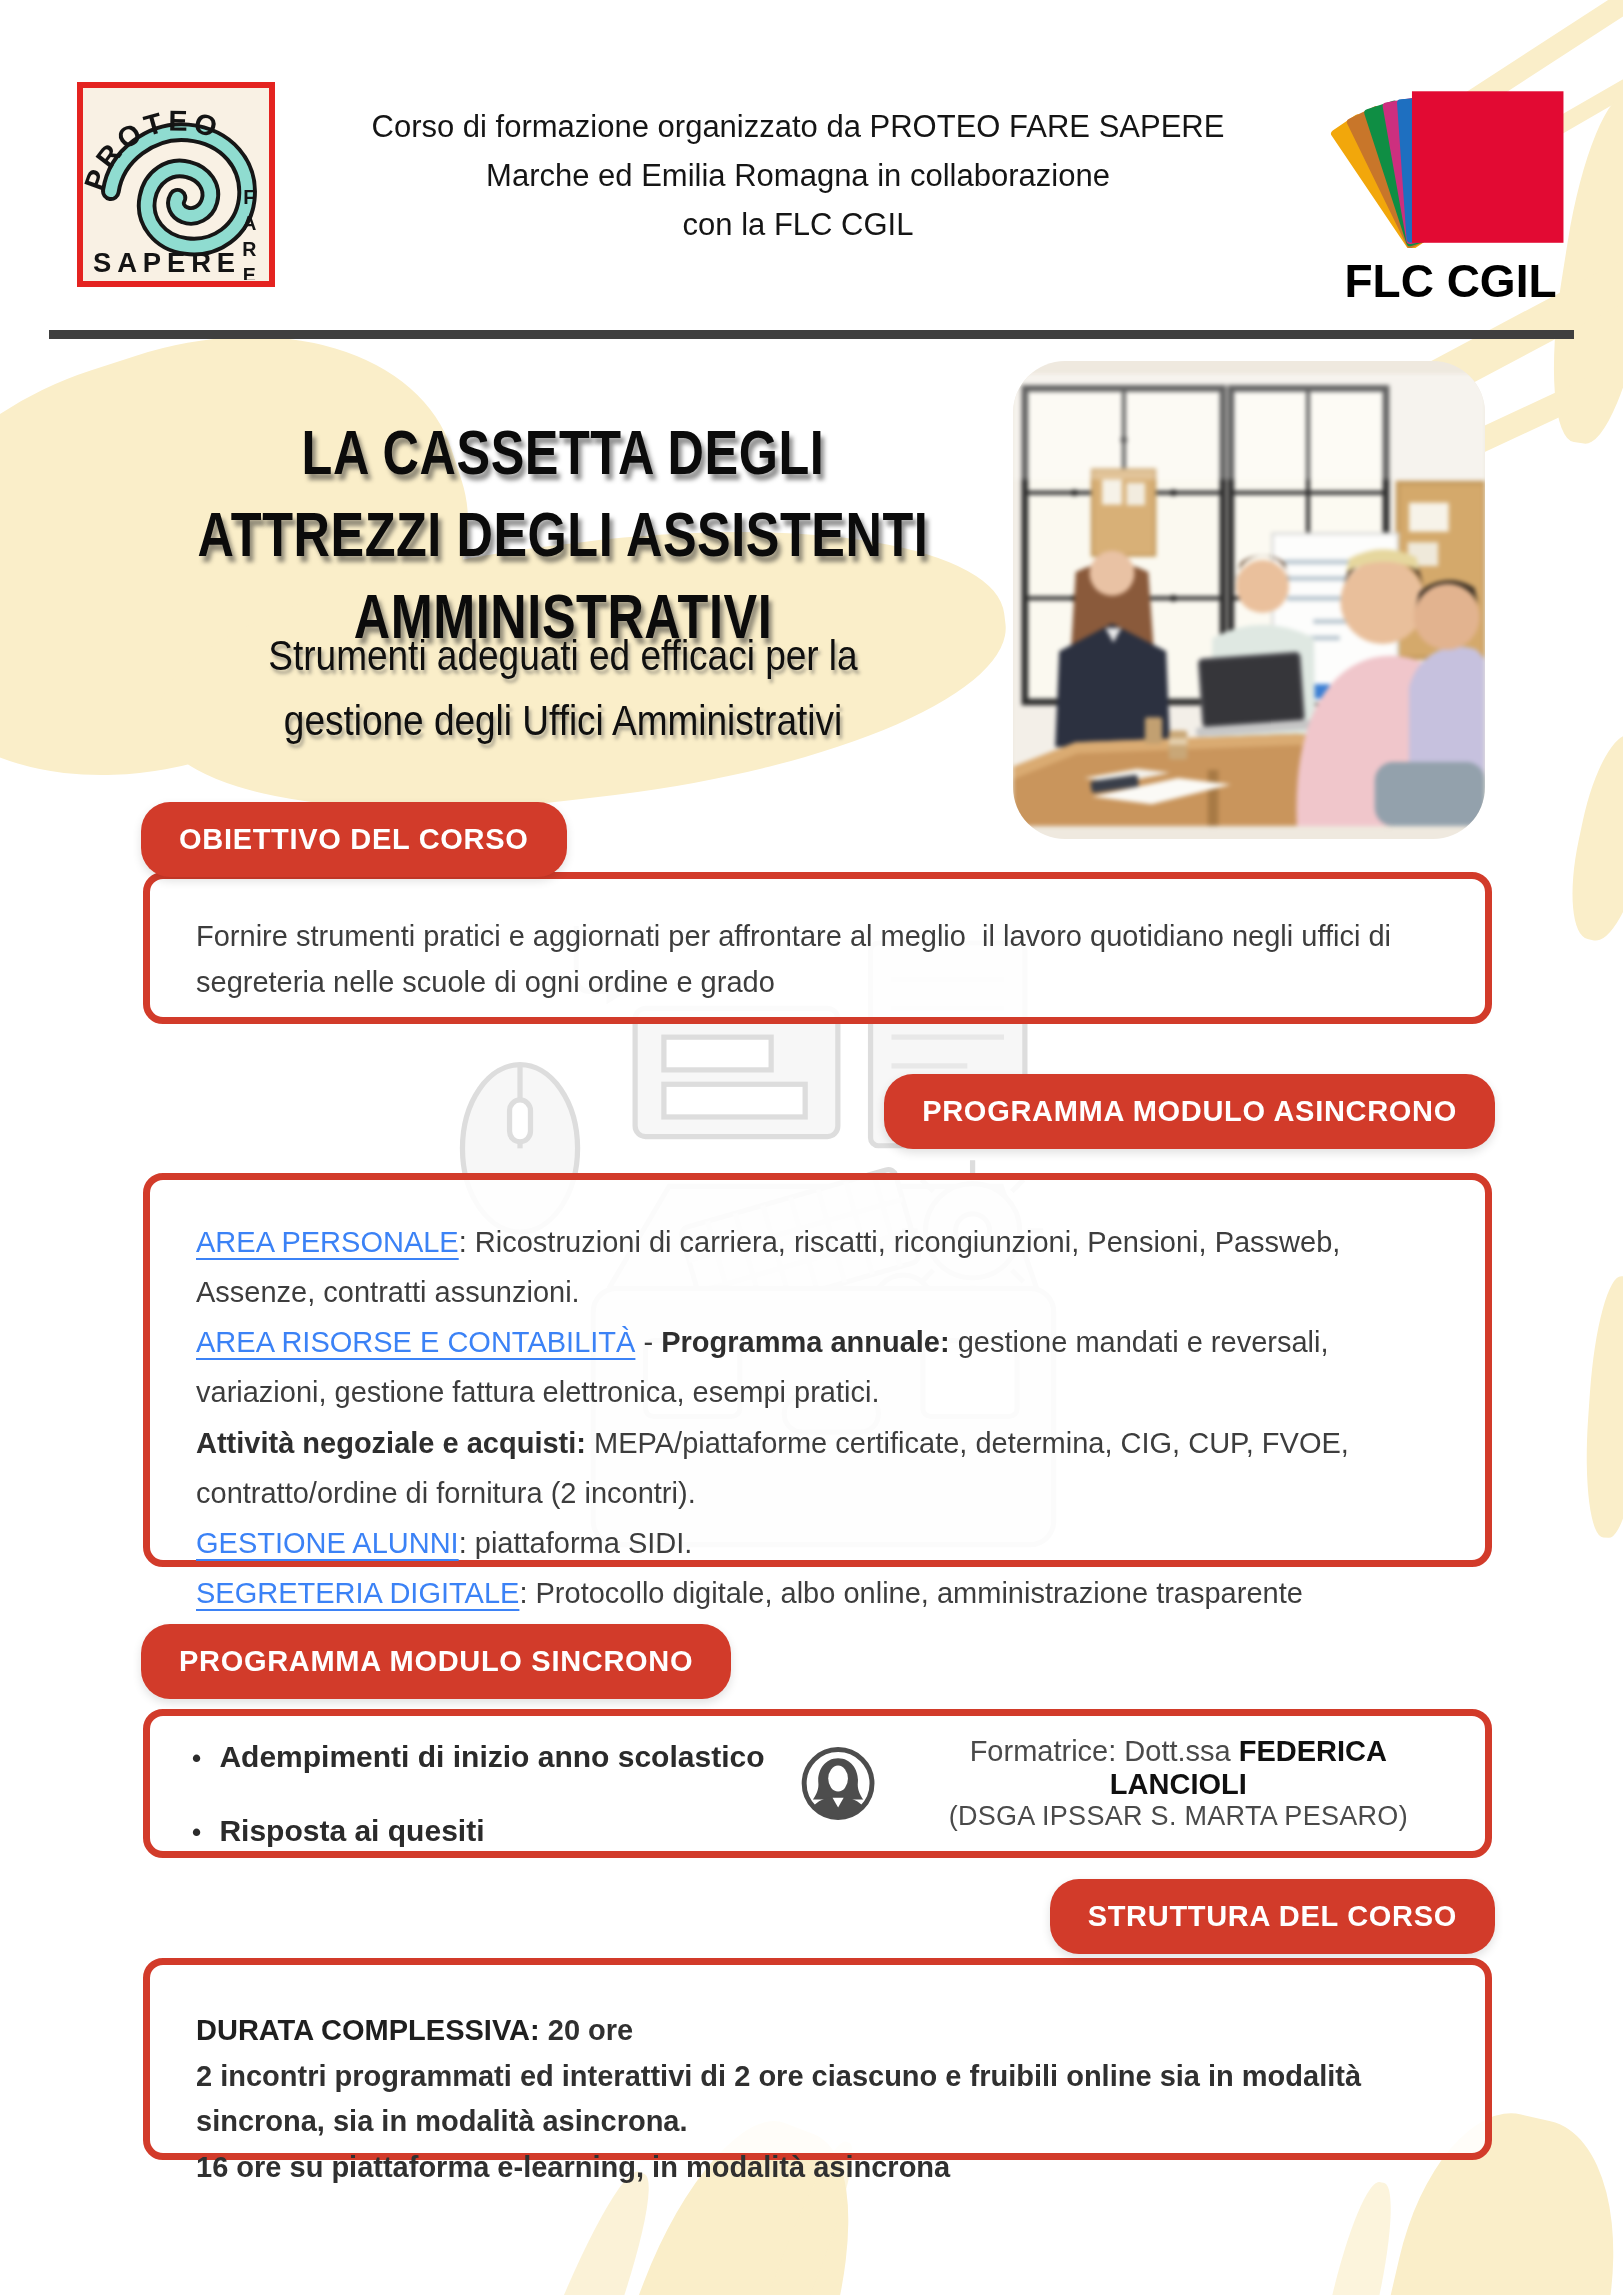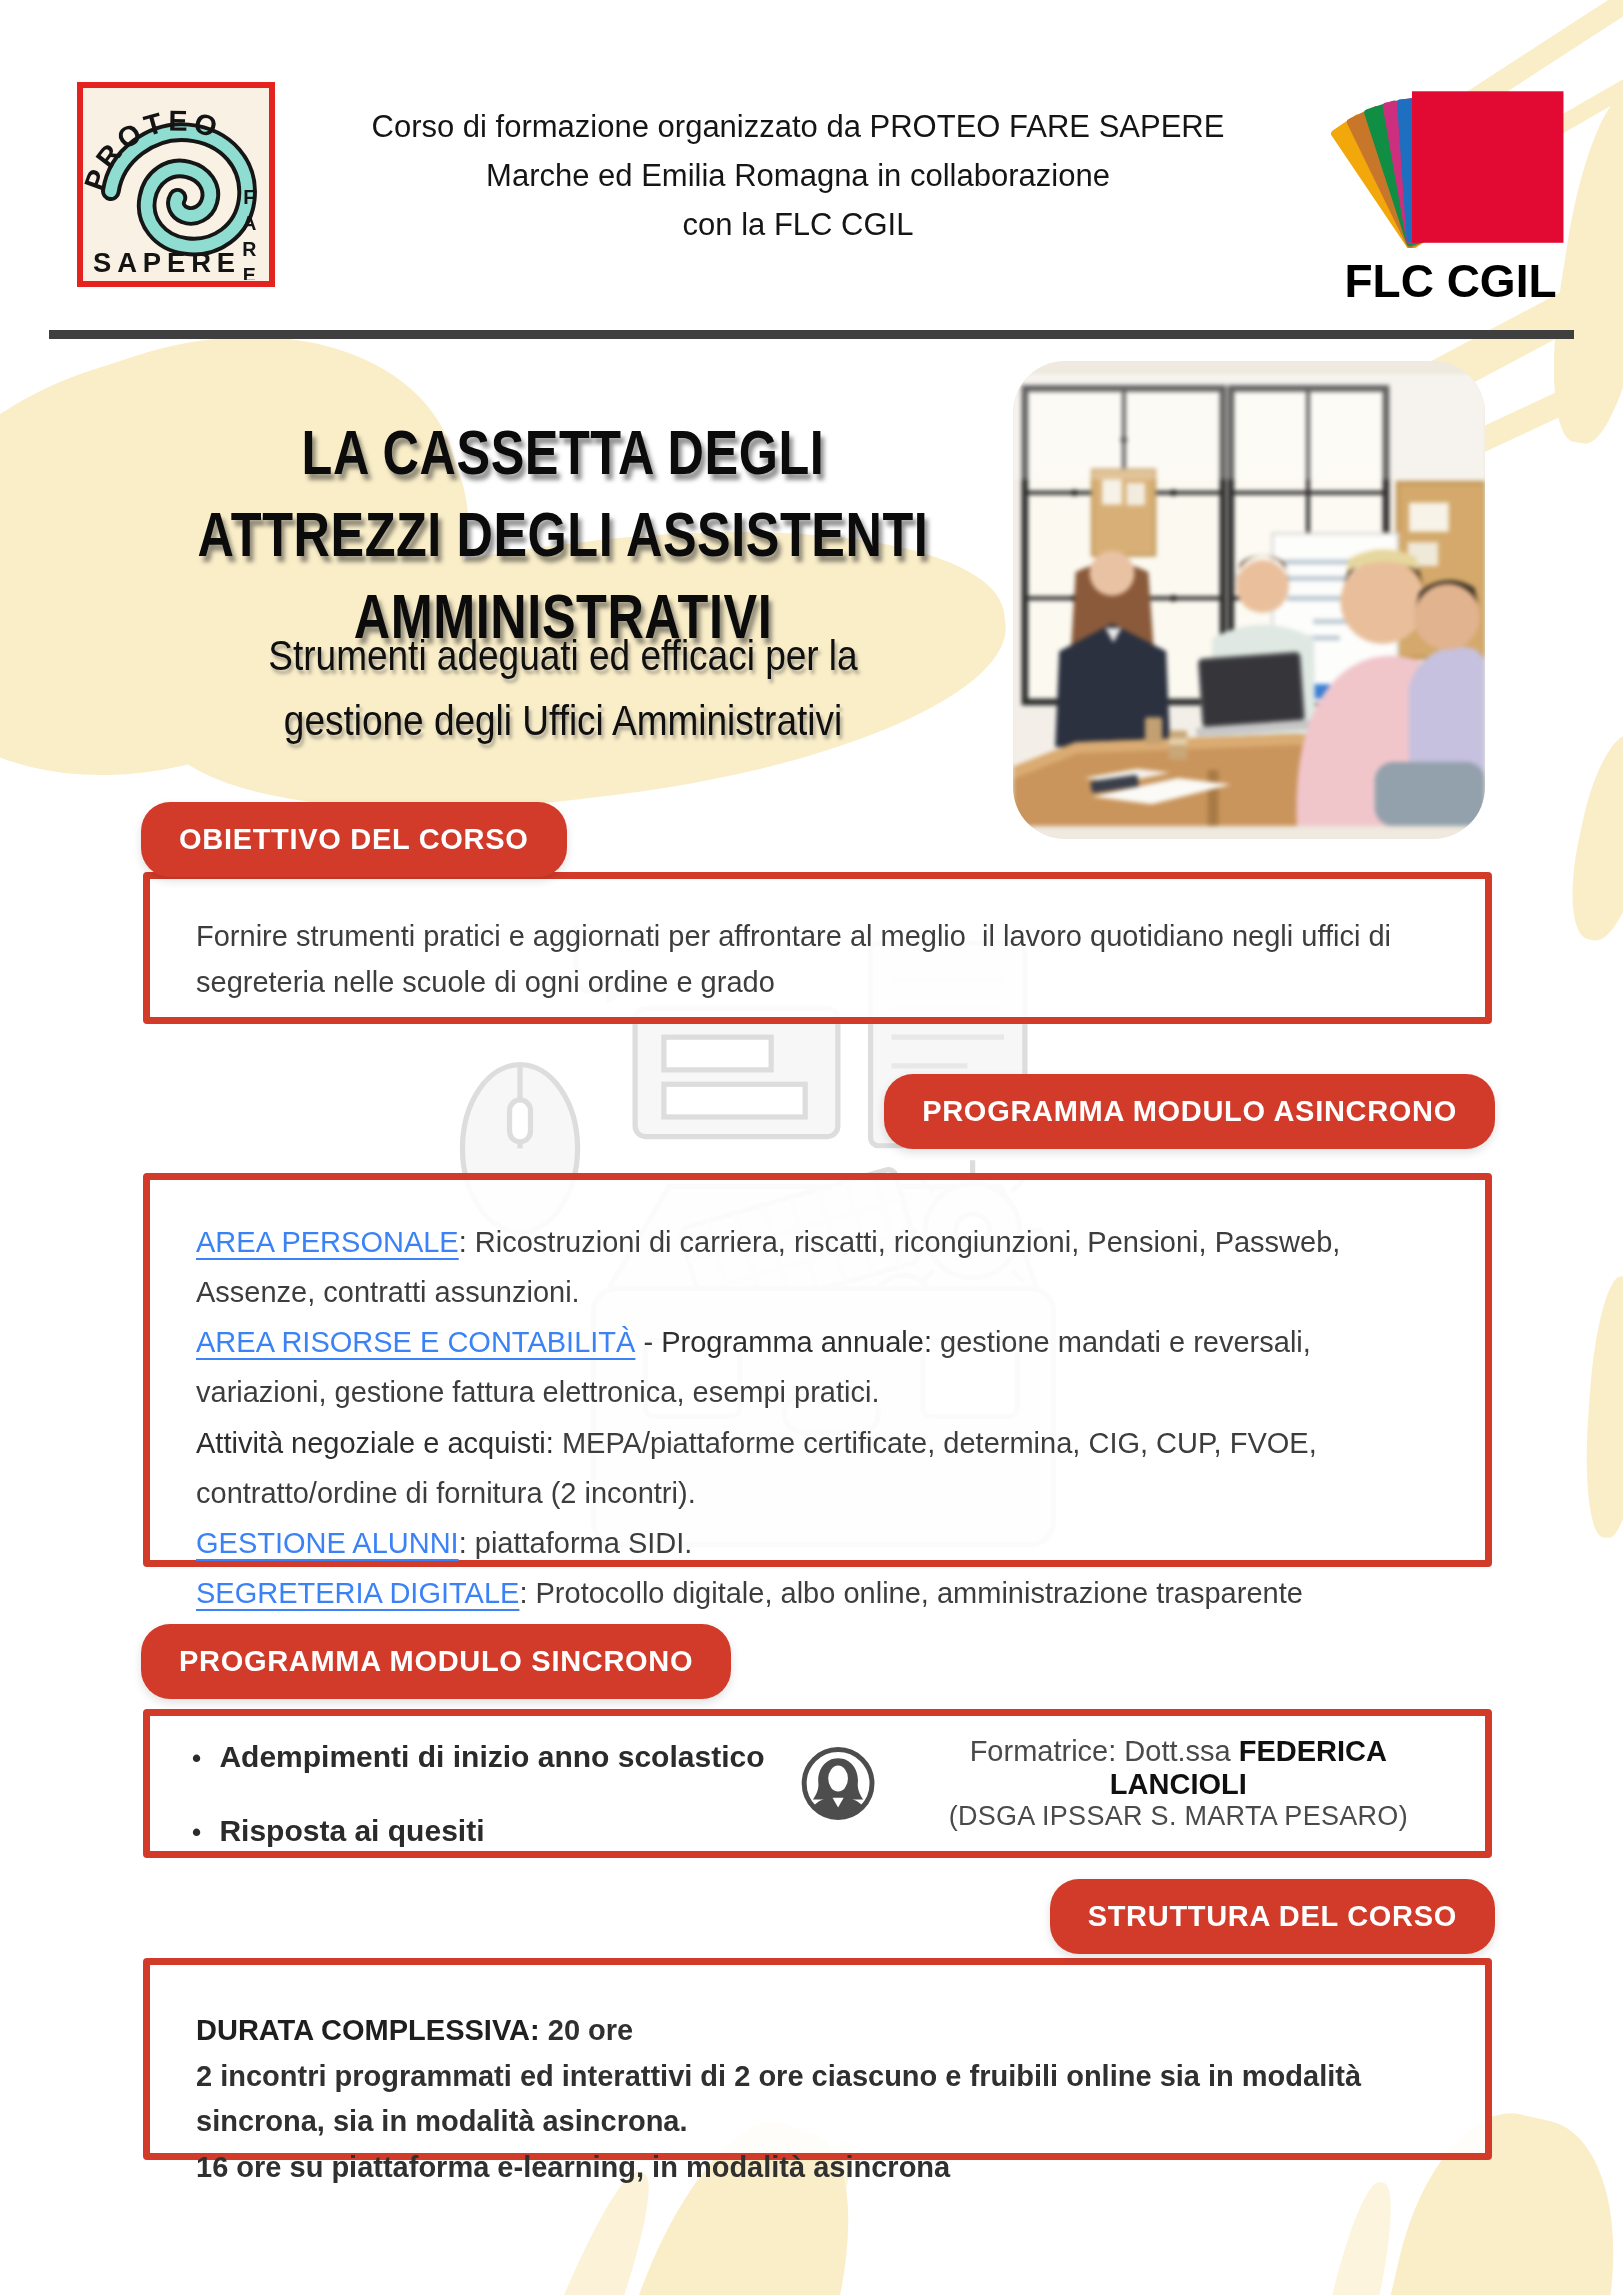--- a/index.html
+++ b/index.html
@@ -46,32 +46,32 @@
                     text-shadow:2.6px 3.9px 3.9px rgba(70,70,70,.45);}
   .photo{position:absolute;left:1013px;top:361px;width:472px;height:478px;border-radius:52px;
          overflow:hidden;z-index:2;background:#efe9df;}
   .photo svg{filter:blur(2px);}
 
   
   .badge{position:absolute;z-index:3;background:#d23b2a;color:#ffffff;font-weight:700;
          font-size:29px;letter-spacing:0.7px;padding:21px 38px;border-radius:29px;
          box-shadow:0 3.9px 9.2px rgba(0,0,0,.12);}
   .rbox{position:absolute;z-index:2;left:143px;width:1349px;box-sizing:border-box;
-        background:rgba(255,255,255,.88);border:7.9px solid #d23b2a;border-radius:4px;}
+        background:rgba(255,255,255,.88);border:7.9px solid #d23b2a;border-radius:20px;}
   .pre{white-space:pre-wrap;}
 
   .badge.b1{left:141px;top:802px;}
   .box1{top:872px;height:152px;padding:34px 46px;}
   .box1 .txt{font-size:29px;line-height:1.6;color:#3d3d3d;font-weight:400;}
 
   .badge.b2{top:1074px;right:128px;}
   .box2{top:1173px;height:394px;padding:37px 46px;}
   .box2 p{margin:0;font-size:29px;line-height:1.73;color:#3d3d3d;font-weight:400;}
   .ul{text-decoration:underline;text-underline-offset:5.9px;text-decoration-thickness:2px;color:#3b82f6;}
-  .bd{font-weight:400;color:#2e2e2e;}
+  .bd{font-weight:700;color:#2e2e2e;}
 
   .badge.b3{left:141px;top:1624px;}
   .box3{top:1709px;height:149px;padding:26px 42px;display:flex;align-items:center;}
   .bullets{display:flex;flex-direction:column;gap:19.6px;width:641px;}
   .bullet-row{font-size:30px;font-weight:600;color:#2b2b2b;display:flex;align-items:baseline;margin-top:21px;}
   .bullet-row::before{content:"•";font-size:26px;margin-right:18.3px;color:#2b2b2b;}
   .formatrice{margin-left:auto;display:flex;align-items:center;gap:35px;}
   .f-text{text-align:center;}
   .f-line1{font-size:29px;color:#4a4a4a;font-weight:400;white-space:pre-wrap;}
   .f-line1 .f-name{font-weight:800;color:#101010;}

